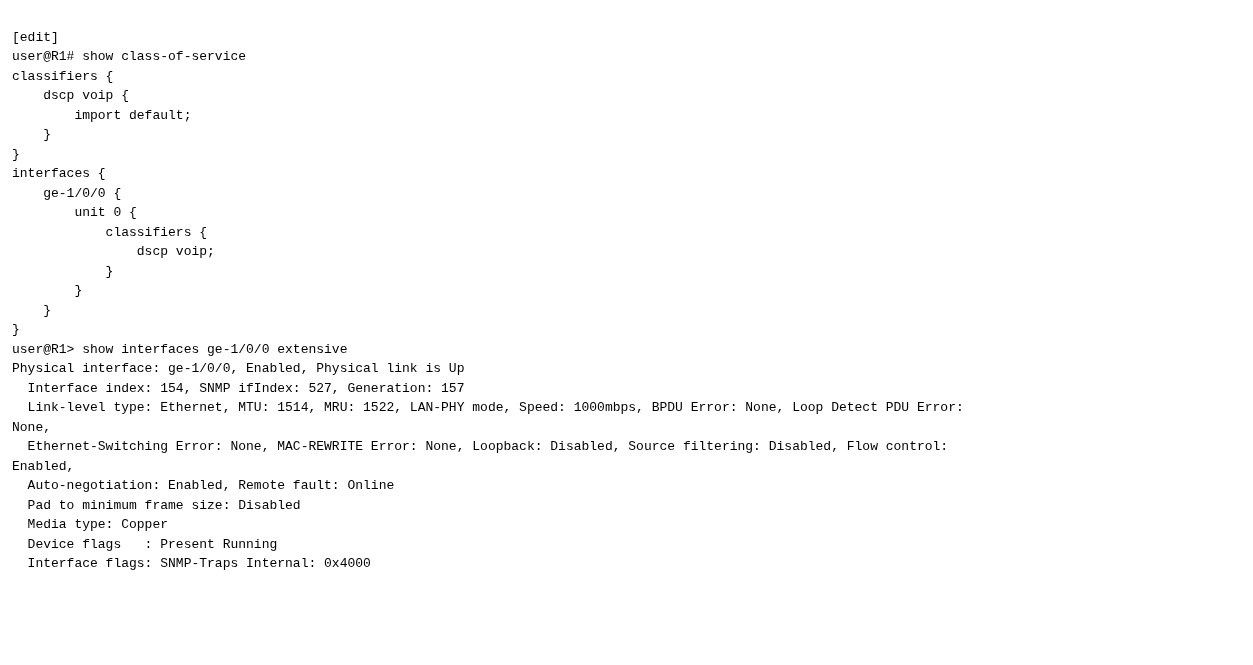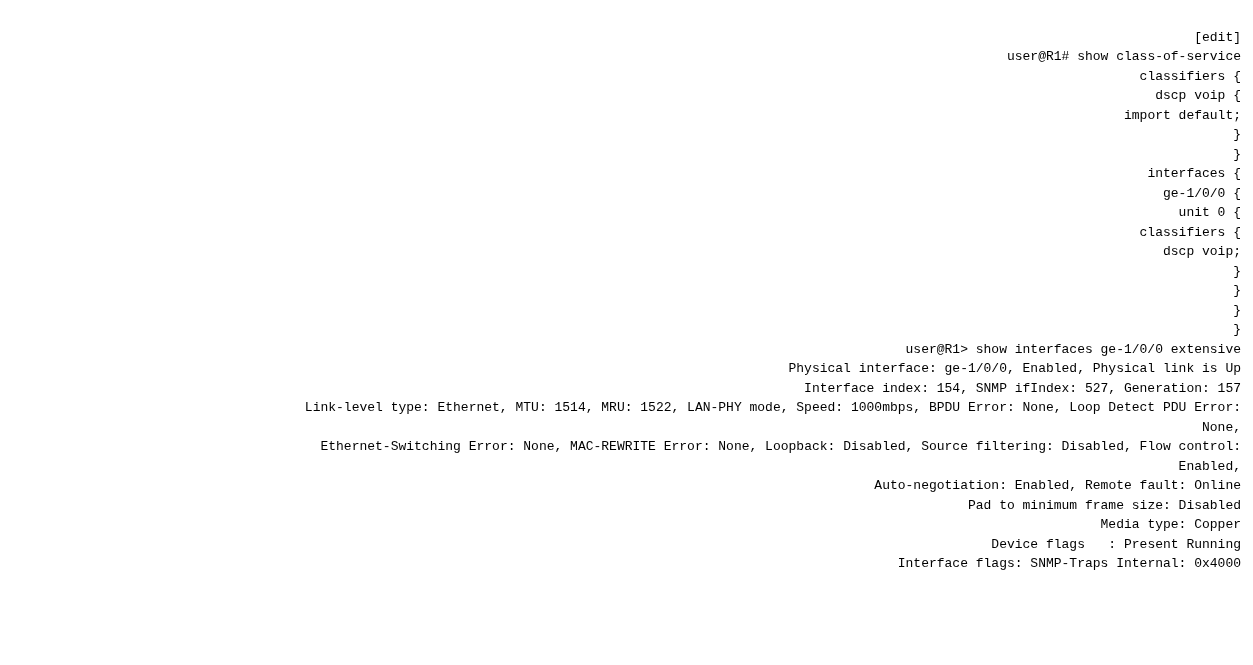--- a/index.html
+++ b/index.html
@@ -1,19 +1,18 @@
 <!DOCTYPE html>
 <html><head>
   <meta charset="utf-8">
   <style>
     * {
       margin: 0;
       padding: 0;
       box-sizing: border-box;
-      text-align: right;
     }
 
     body {
       background-color: #ffffff;
       font-family: 'Courier New', Courier, monospace;
       font-size: 13px;
       color: #000000;
       padding: 8px 12px;
       width: 1253px;
       min-height: 665px;

